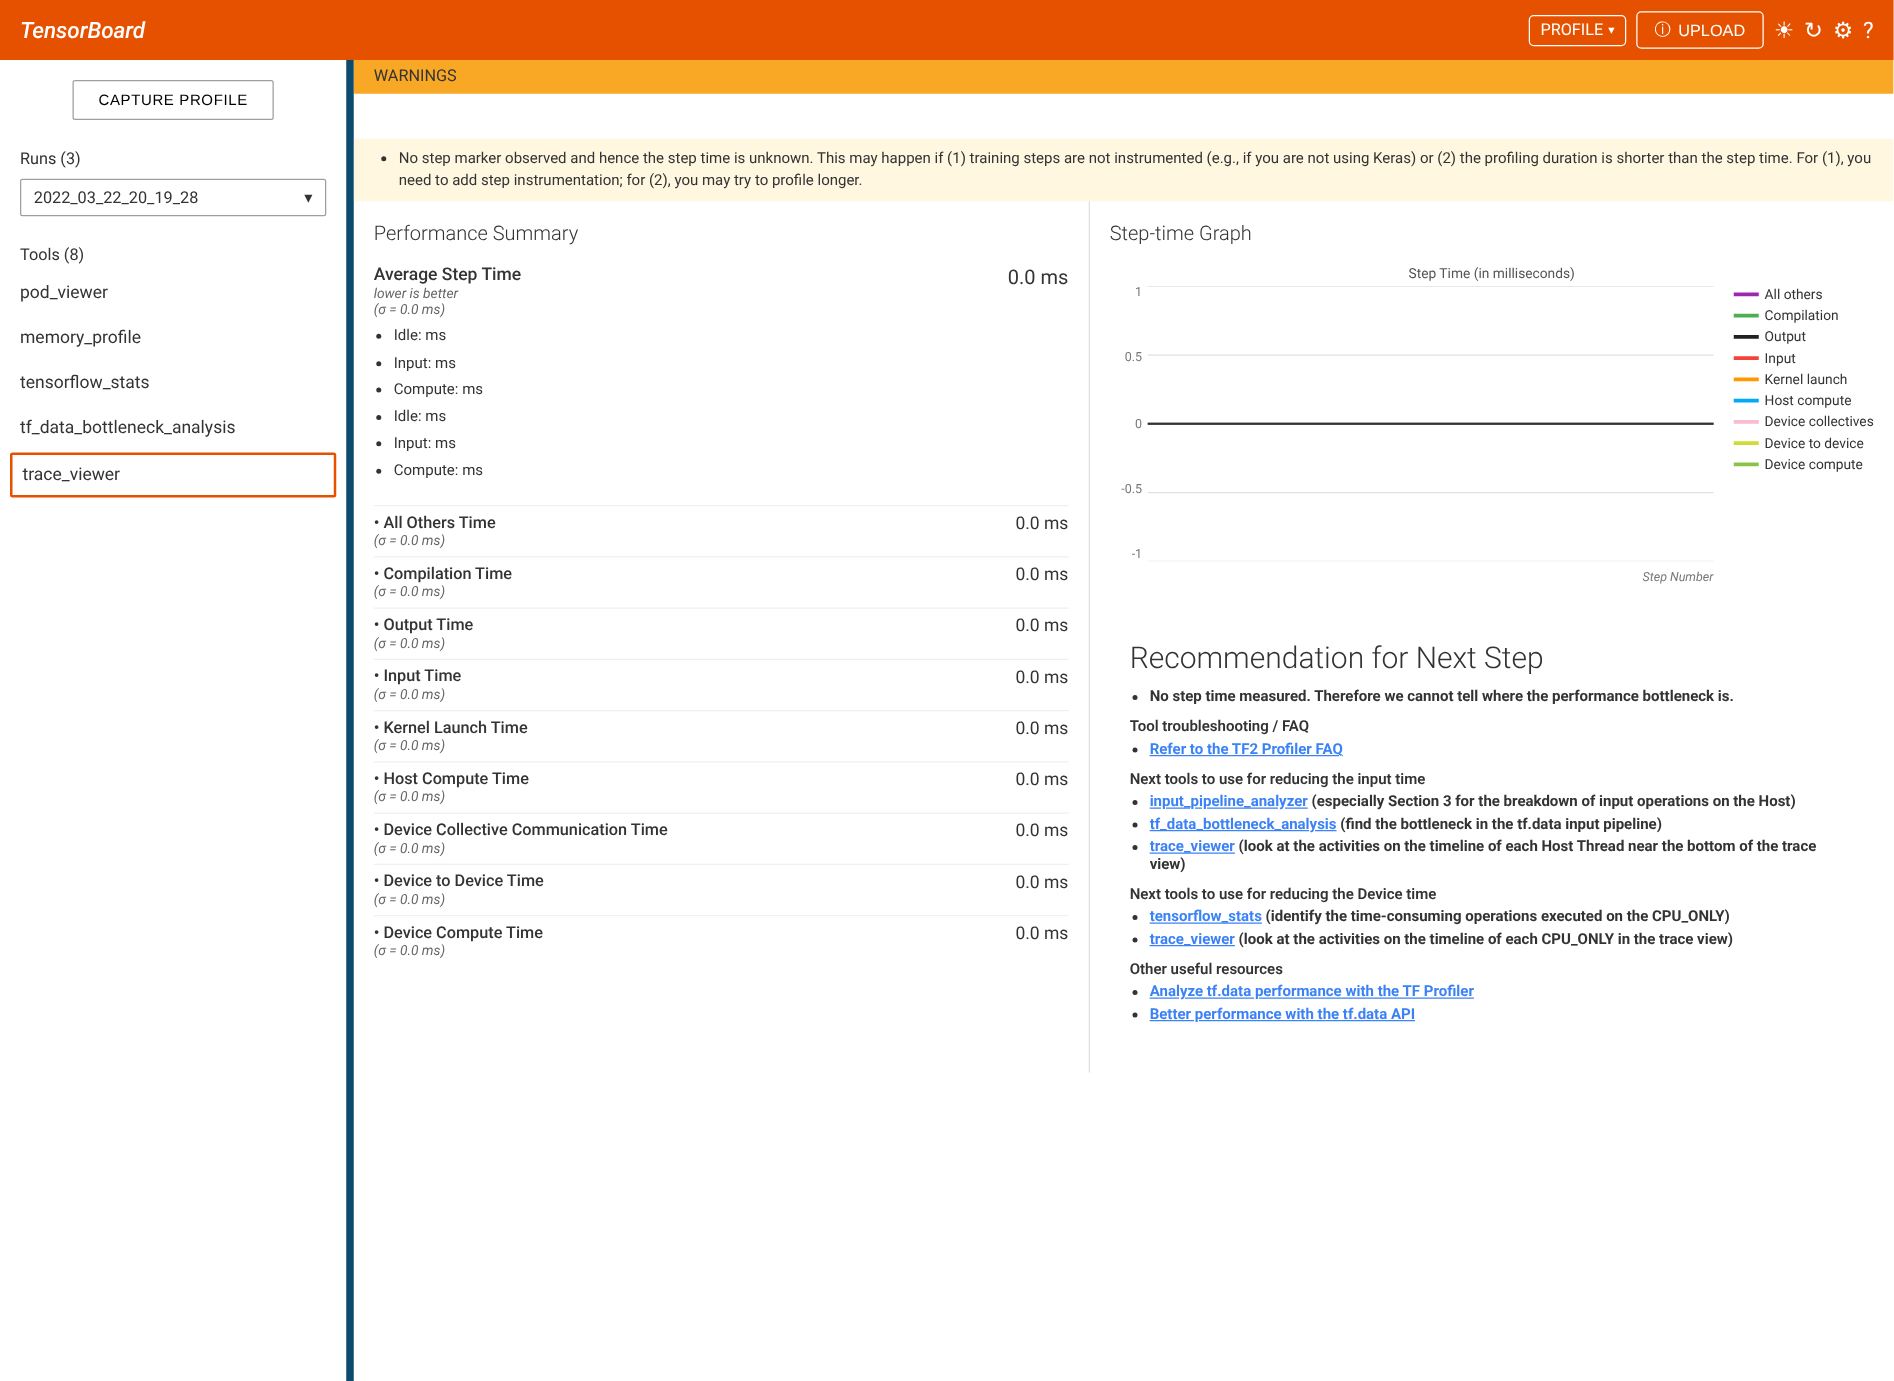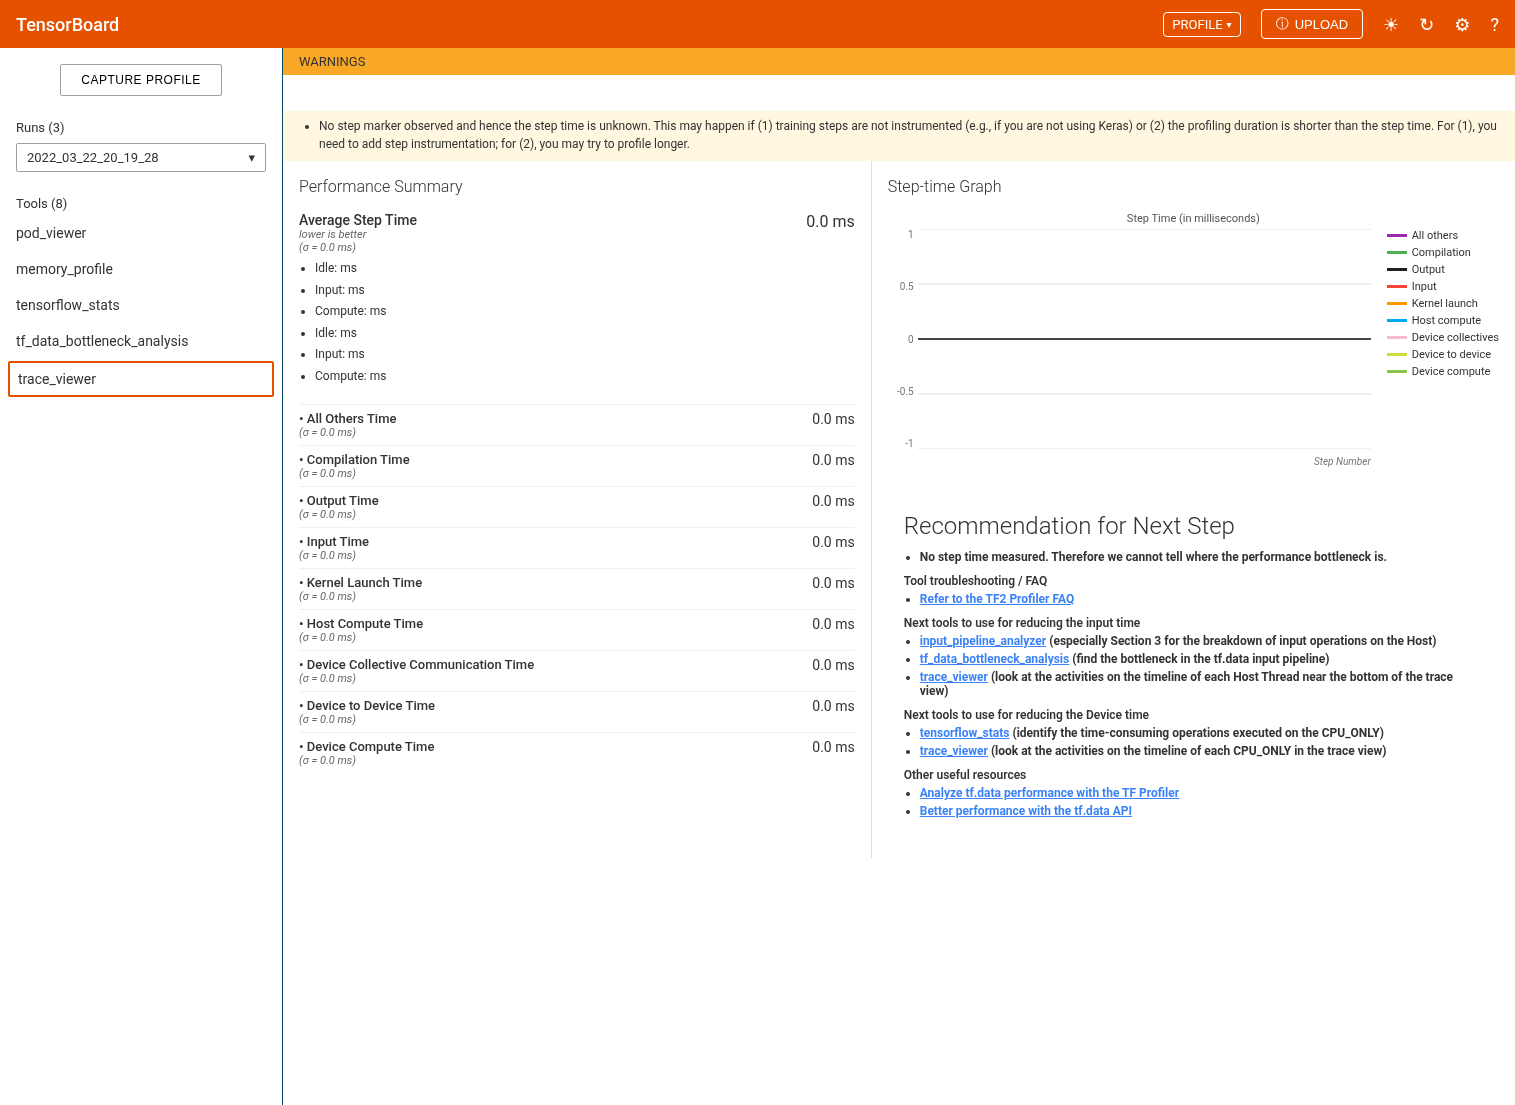--- a/index.html
+++ b/index.html
@@ -7,22 +7,22 @@
 
     
     .header {
       background: #e65100;
       color: #fff;
       display: flex;
       align-items: center;
       height: 48px;
       padding: 0 16px;
     }
-    .header-title { font-size: 18px; font-weight: 500; flex: 1; }
-    .header-right { display: flex; align-items: center; gap: 20px; margin-left: 39px; }
+    .header-title { font-size: 18px; font-weight: 500; flex: 1; font-style: italic; }
+    .header-right { display: flex; align-items: center; gap: 8px; margin-left: 39px; }
     .profile-select-wrap { display: flex; align-items: center; border: 1px solid #fff; border-radius: 4px; padding: 4px 8px; }
     .profile-label { font-size: 13px; color: #fff; margin-right: 4px; }
     .profile-arrow { color: #fff; font-size: 10px; }
     .upload-btn {
       border: 1.5px solid #fff;
       border-radius: 4px;
       background: transparent;
       color: #fff;
       padding: 5px 14px;
       font-size: 13px;
@@ -33,21 +33,21 @@
     }
     .header-icon { color: #fff; font-size: 18px; cursor: pointer; }
 
     
     .app-body { display: flex; height: calc(100vh - 48px); overflow: hidden; }
 
     
     .sidebar {
       width: 283px;
       min-width: 283px;
-      border-right: 1px solid #0c4a6e;
+      border-right: 6px solid #0c4a6e;
       display: flex;
       flex-direction: column;
       overflow-y: auto;
       padding: 16px 0;
     }
     .capture-btn {
       margin: 0 auto 16px auto;
       display: block;
       border: 1px solid #9e9e9e;
       background: #fff;

